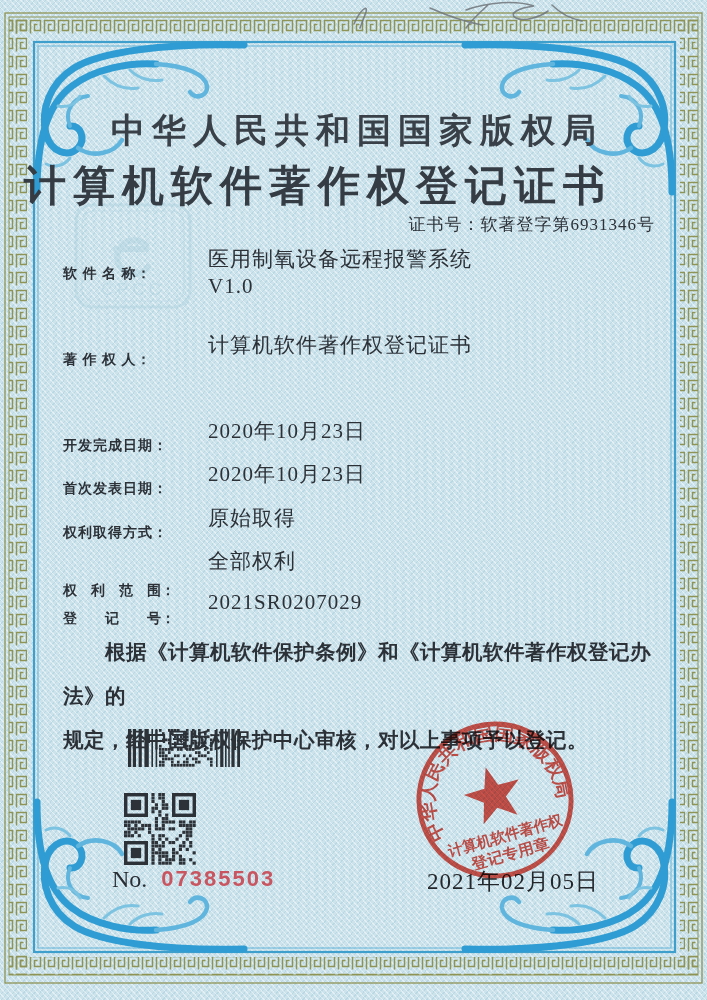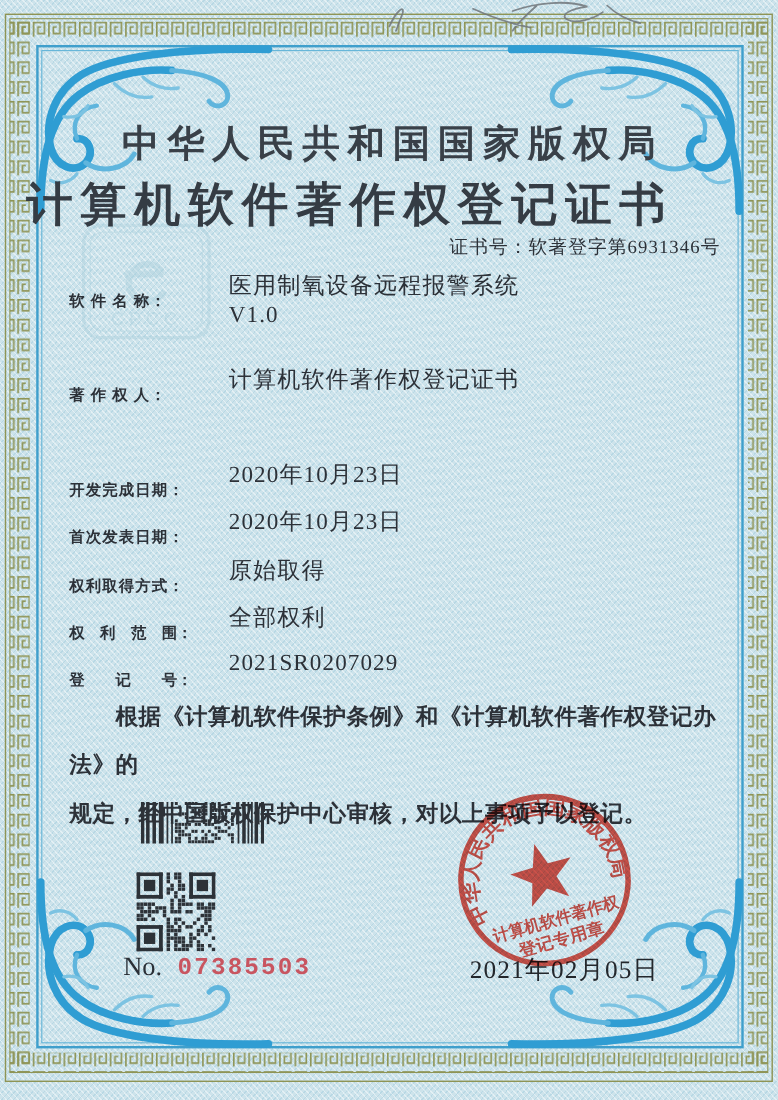--- a/index.html
+++ b/index.html
@@ -34,21 +34,21 @@
   }
   .field-value{
     position:absolute;left:208px;font-size:21px;font-weight:400;letter-spacing:1px;white-space:pre;
   }
   .statement{
     position:absolute;left:63px;width:590px;font-size:20.5px;font-weight:600;line-height:44px;letter-spacing:.5px;
   }
   .statement .indent{text-indent:42px;display:block;}
   .serial-line{position:absolute;left:112px;top:866px;font-size:24px;color:#2a2f36;}
   .serial-number{
-    font-family:Liberation Mono, monospace;
+    font-family:Liberation Sans, sans-serif;
     font-size:22px;font-weight:700;color:#c85560;letter-spacing:2px;margin-left:14px;
     position:relative;top:-1px;
   }
   .issue-date{
     position:absolute;left:427px;top:866px;font-size:23px;font-weight:400;color:#23272c;letter-spacing:1px;
   }
   svg.seal{position:absolute;left:395px;top:700px;z-index:3;mix-blend-mode:multiply;opacity:.92;}
   svg.barcode,svg.qrcode{position:absolute;z-index:2;}
   svg.barcode{left:128px;top:729px;}
   svg.qrcode{left:124px;top:793px;}
@@ -125,21 +125,21 @@
 
     <div class="field-label" style="top:417px">开发完成日期：</div>
     <div class="field-value" style="top:417px">2020年10月23日</div>
 
     <div class="field-label" style="top:460px">首次发表日期：</div>
     <div class="field-value" style="top:460px">2020年10月23日</div>
 
     <div class="field-label" style="top:504px">权利取得方式：</div>
     <div class="field-value" style="top:504px">原始取得</div>
 
-    <div class="field-label" style="top:547px;letter-spacing:0">权　利　范　围：</div>
+    <div class="field-label" style="top:562px;letter-spacing:0">权　利　范　围：</div>
     <div class="field-value" style="top:547px">全部权利</div>
 
     <div class="field-label" style="top:590px;letter-spacing:0">登　　记　　号：</div>
     <div class="field-value" style="top:590px">2021SR0207029</div>
 
     <div class="statement" style="top:630px">
       <span class="indent">根据《计算机软件保护条例》和《计算机软件著作权登记办法》的</span>
       <span>规定，经中国版权保护中心审核，对以上事项予以登记。</span>
     </div>
 

